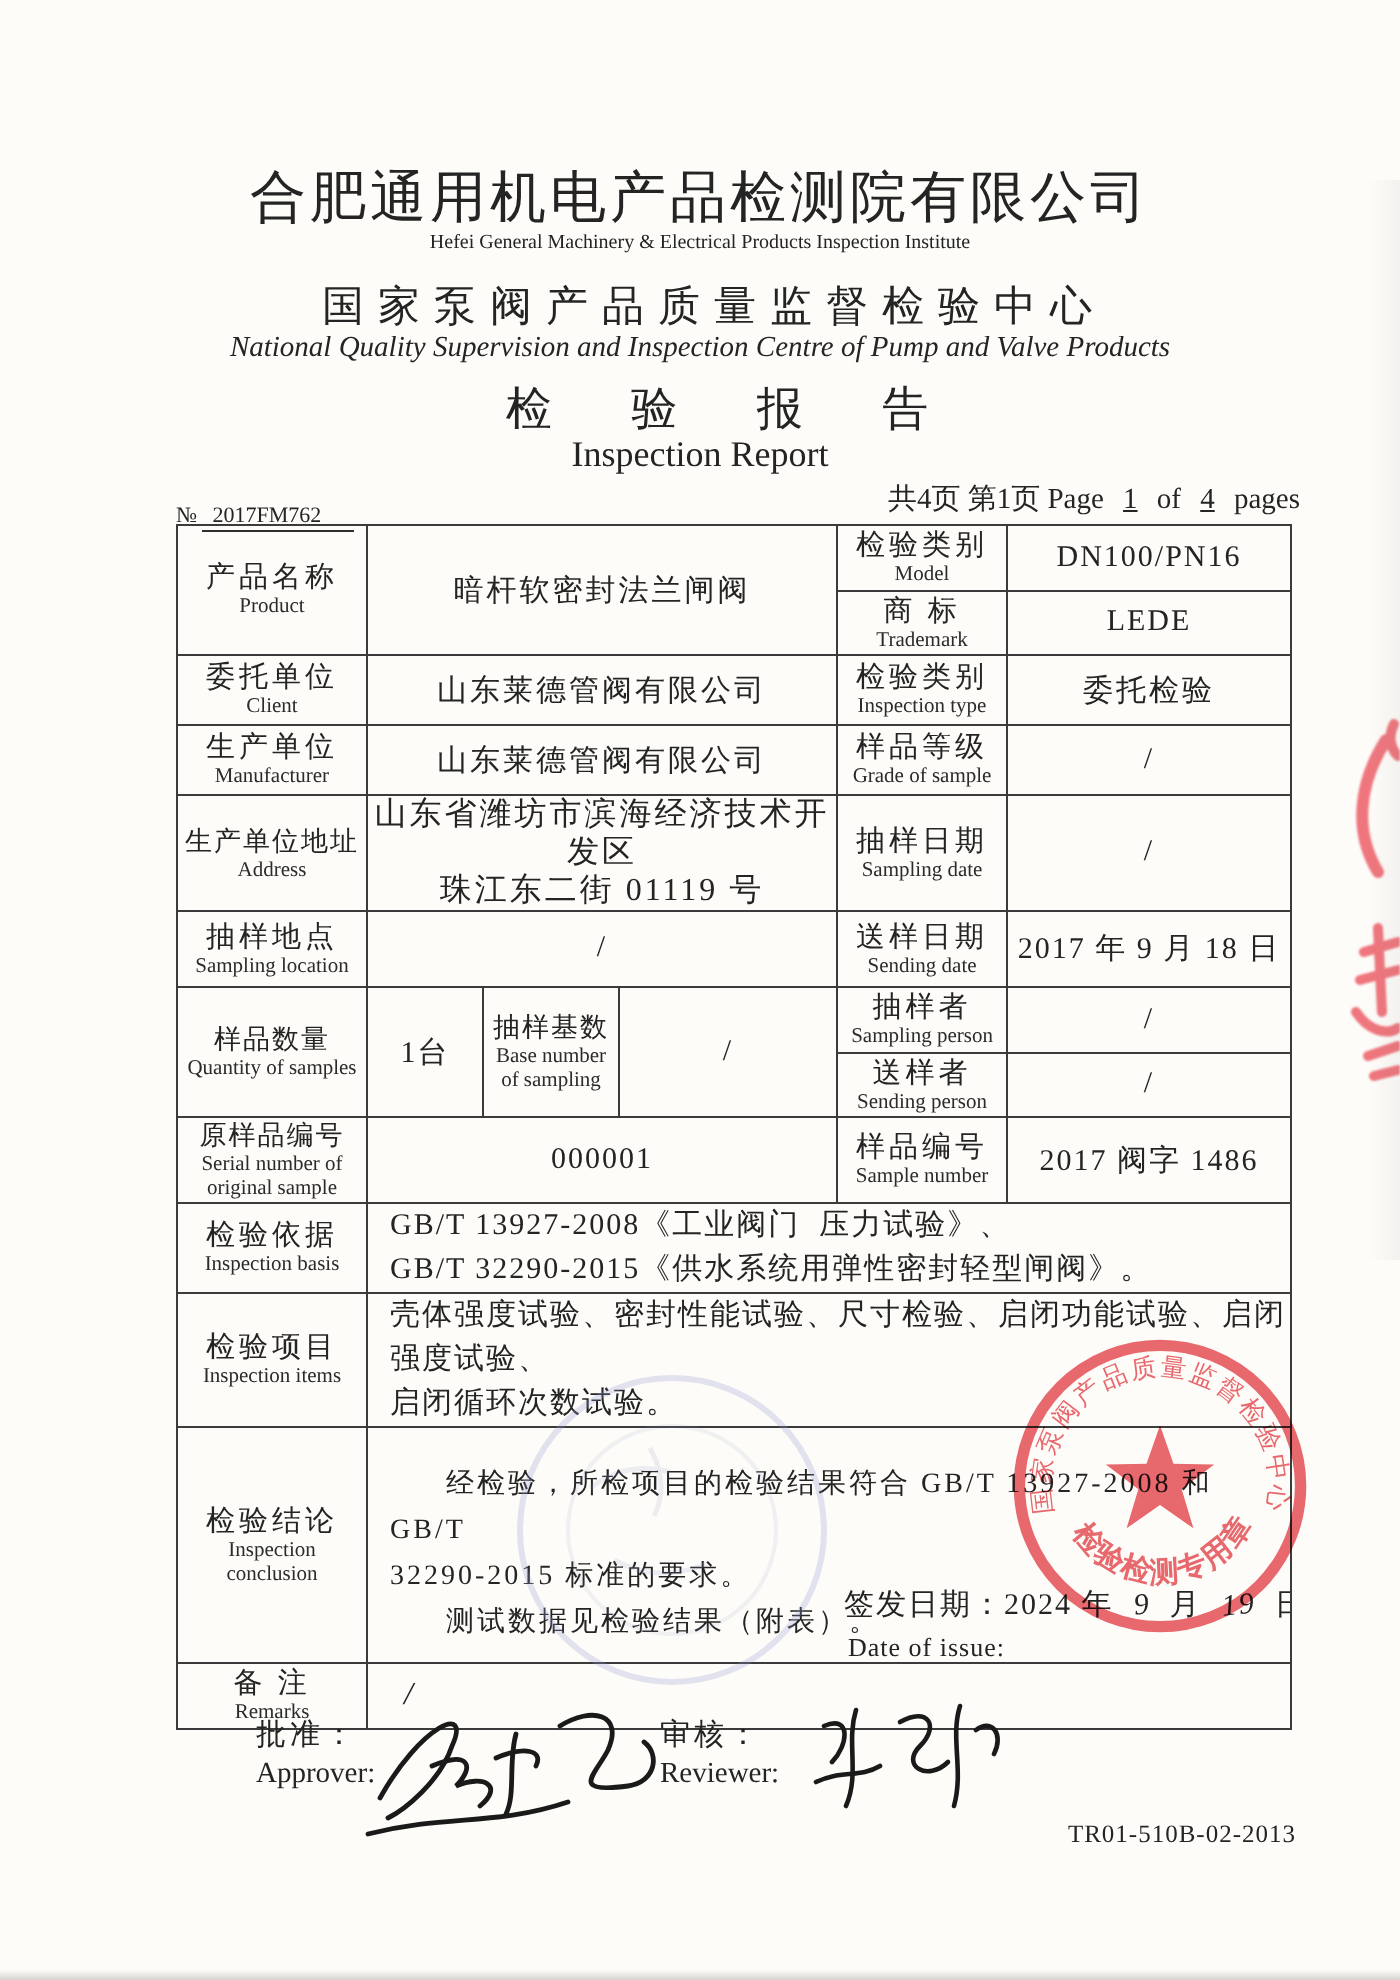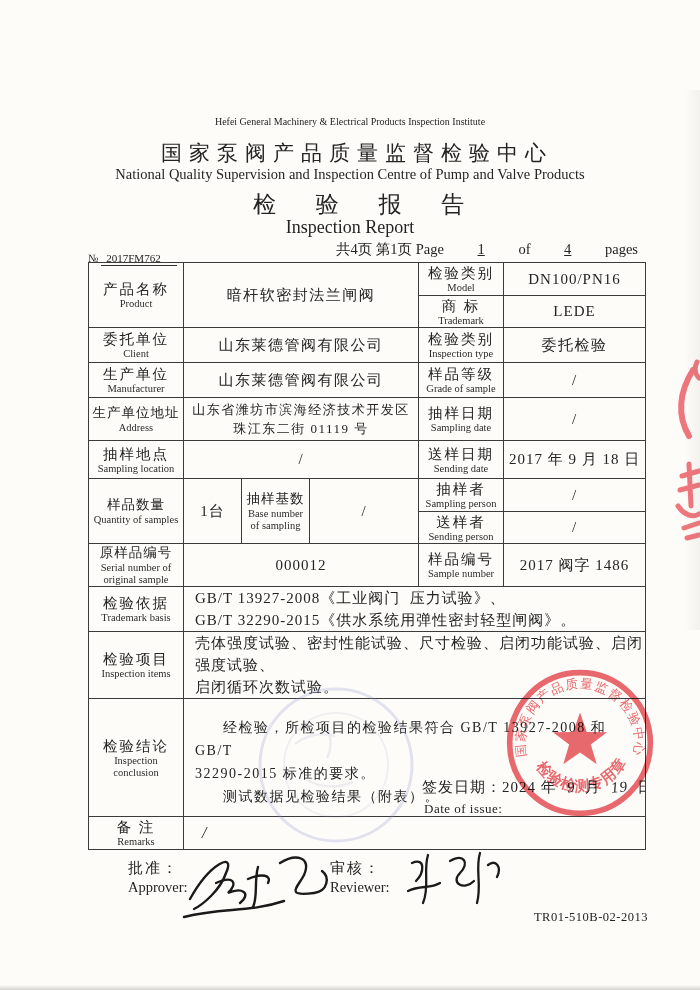--- a/index.html
+++ b/index.html
@@ -8,28 +8,28 @@
   .page{position:absolute;inset:0;background:#fdfcf9;overflow:hidden;}
   .abs{position:absolute;}
   
   .edge-bottom{left:0;right:0;bottom:0;height:5px;background:linear-gradient(to bottom,rgba(0,0,0,0),rgba(90,88,84,.25));}
   .edge-right{top:90px;right:0;width:16px;height:540px;background:linear-gradient(to right,rgba(0,0,0,0),rgba(110,110,110,.07));}
   
   .hdr{left:0;width:700px;text-align:center;}
   .company-cn{top:80px;font-size:28px;letter-spacing:2px;}
   .company-en{top:116px;font-size:10px;}
   .center-cn{top:139px;font-size:21px;letter-spacing:7px;padding-left:7px;}
-  .center-en{top:166px;font-size:14.5px;}
+  .center-en{top:166px;font-size:14.5px;font-style:italic;}
   .title-cn{top:189px;font-size:23px;letter-spacing:17px;padding-left:17px;}
   .title-en{top:217px;font-size:18px;}
   
   .meta-no{left:88px;top:252px;font-size:11px;}
   .meta-no .uline{display:inline-block;border-bottom:1px solid #2e2e2e;padding:0 16px 1px 5px;}
   .meta-pages{right:48px;top:240px;font-size:14.5px;}
-  .meta-pages span{margin:0 14px;}
+  .meta-pages span{margin:0 2px;}
   .pg-num{text-decoration:underline;padding:0 2px;}
   
   table.rpt{position:absolute;left:88px;top:262px;border-collapse:collapse;table-layout:fixed;
             width:557px;background:transparent;}
   table.rpt td{border:1.4px solid #3b3b3b;padding:0;vertical-align:middle;text-align:center;overflow:hidden;}
   .lab .cn{font-size:14.5px;letter-spacing:2px;line-height:18px;}
   .lab .cn.sm{font-size:13.5px;letter-spacing:1px;}
   .lab .en{font-size:10.5px;line-height:12px;color:#2b2b2b;letter-spacing:0;}
   .val{font-size:15px;letter-spacing:1px;}
   .val.cn{letter-spacing:1.5px;}
@@ -56,20 +56,21 @@
   .g-reviewer{left:202px;}
   .g-chief{left:367px;}
   
   .form-code{right:52px;top:910px;font-size:12.5px;letter-spacing:.5px;}
 </style>
 </head>
 <body>
 
 <div class="page">
 
+  <div class="abs hdr company-cn">合肥通用机电产品检测院有限公司</div>
   <div class="abs hdr company-en">Hefei General Machinery &amp; Electrical Products Inspection Institute</div>
   <div class="abs hdr center-cn">国家泵阀产品质量监督检验中心</div>
   <div class="abs hdr center-en">National Quality Supervision and Inspection Centre of Pump and Valve Products</div>
   <div class="abs hdr title-cn">检 验 报 告</div>
   <div class="abs hdr title-en">Inspection Report</div>
 
   <div class="abs meta-no">
     <span>№</span>
     <span class="uline">2017FM762</span>
   </div>
@@ -132,21 +133,21 @@
         <div class="cn">样品等级</div>
         <div class="en">Grade of sample</div>
       </td>
       <td class="val">/</td>
     </tr>
     <tr style="height:43px">
       <td class="lab">
         <div class="cn sm">生产单位地址</div>
         <div class="en">Address</div>
       </td>
-      <td colspan="3" class="val cn" style="font-size:13px;line-height:19px;">
+      <td colspan="3" class="val cn" style="font-size:16px;line-height:19px;">
         <div>山东省潍坊市滨海经济技术开发区</div>
         <div>珠江东二街 01119 号</div>
       </td>
       <td class="lab">
         <div class="cn">抽样日期</div>
         <div class="en">Sampling date</div>
       </td>
       <td class="val">/</td>
     </tr>
     <tr style="height:38px">
@@ -185,31 +186,31 @@
         <div class="en">Sending person</div>
       </td>
       <td class="val">/</td>
     </tr>
     <tr style="height:30px">
       <td class="lab">
         <div class="cn sm">原样品编号</div>
         <div class="en">Serial number of</div>
         <div class="en">original sample</div>
       </td>
-      <td colspan="3" class="val">000012</td>
+      <td colspan="3" class="val">000001</td>
       <td class="lab">
         <div class="cn">样品编号</div>
         <div class="en">Sample number</div>
       </td>
       <td class="val">2017 阀字 1486</td>
     </tr>
     <tr style="height:45px">
       <td class="lab">
         <div class="cn">检验依据</div>
-        <div class="en">Trademark basis</div>
+        <div class="en">Inspection basis</div>
       </td>
       <td colspan="5" class="freecell">
         <div class="ln">GB/T 13927-2008《工业阀门  压力试验》、</div>
         <div class="ln">GB/T 32290-2015《供水系统用弹性密封轻型闸阀》。</div>
       </td>
     </tr>
     <tr style="height:47px">
       <td class="lab">
         <div class="cn">检验项目</div>
         <div class="en">Inspection items</div>

